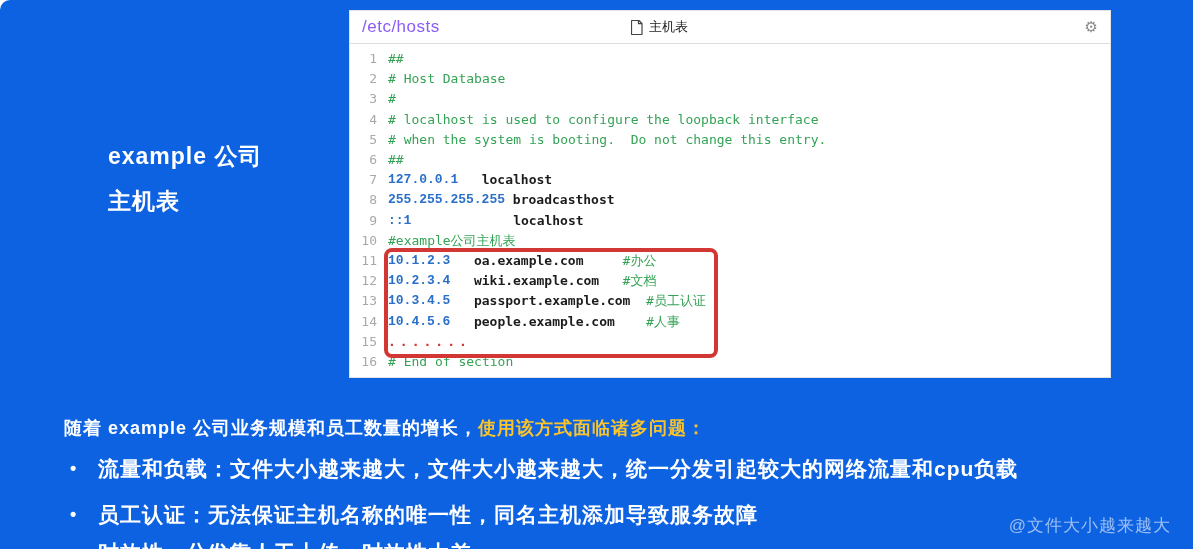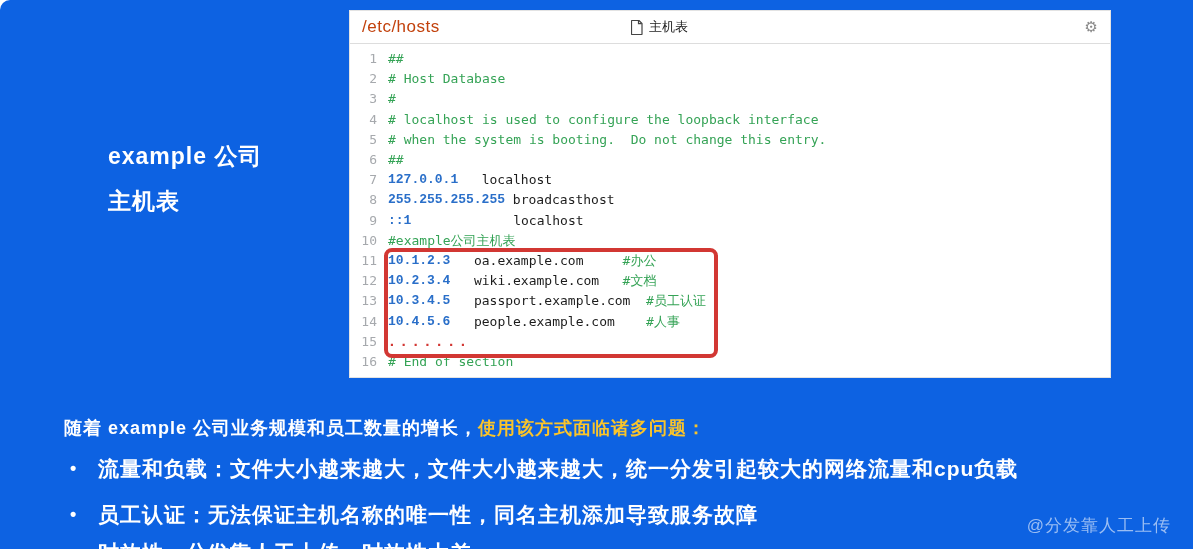--- a/index.html
+++ b/index.html
@@ -22,21 +22,21 @@
     position:absolute;left:349px;top:10px;
     width:762px;height:368px;
     background:#ffffff;border:1px solid #e3e3e3;box-sizing:border-box;
   }
   .editor-header{
     position:relative;height:32px;
     border-bottom:1px solid #ddd;
     display:flex;align-items:center;
   }
   .editor-title{
-    margin-left:12px;font-size:17px;color:#c2410c;letter-spacing:.5px;
+    margin-left:12px;font-size:17px;color:#8b5cf6;letter-spacing:.5px;
   }
   .editor-tab{
     position:absolute;left:281px;top:0;height:32px;
     display:flex;align-items:center;gap:6px;
     font-size:13px;color:#222;cursor:default;
   }
   .doc-icon{display:inline-flex;align-items:center;}
   .gear{
     position:absolute;right:12px;top:0;height:32px;
     display:flex;align-items:center;
@@ -51,21 +51,21 @@
     white-space:pre;
   }
   .code-line{display:flex;}
   .code-line .ln{
     width:27px;flex:0 0 27px;text-align:right;
     color:#a6a9ad;padding-right:11px;user-select:none;
   }
   .seg{white-space:pre;}
   .seg.comment{color:var(--comment,#35a356);}
   .seg.ip{color:var(--ip,#2a6fc9);font-weight:bold;font-family:Liberation Mono, monospace;}
-  .seg.plain{color:#1c1c1c;}
+  .seg.plain{color:#1c1c1c;font-weight:bold;}
   .seg.red{color:var(--red,#d23733);letter-spacing:4px;font-weight:bold;}
   .red-box{
     position:absolute;left:34px;top:237px;
     width:334px;height:110px;
     border:4px solid var(--red,#d23733);border-radius:8px;
     pointer-events:none;box-sizing:border-box;
   }
 
   
   .problems{position:absolute;left:0;top:0;width:100%;color:#fff;}
@@ -128,14 +128,14 @@
     <div class="bullet bullet-1">
       <span class="dot">•</span>
       <span>员工认证：无法保证主机名称的唯一性，同名主机添加导致服务故障</span>
     </div>
     <div class="bullet bullet-2">
       <span class="dot">•</span>
       <span>时效性：分发靠人工上传，时效性太差</span>
     </div>
   </div>
 
-  <div class="watermark">@分发靠人工上传</div>
+  <div class="watermark">@文件大小越来越大</div>
 </div>
 
 </body></html>

